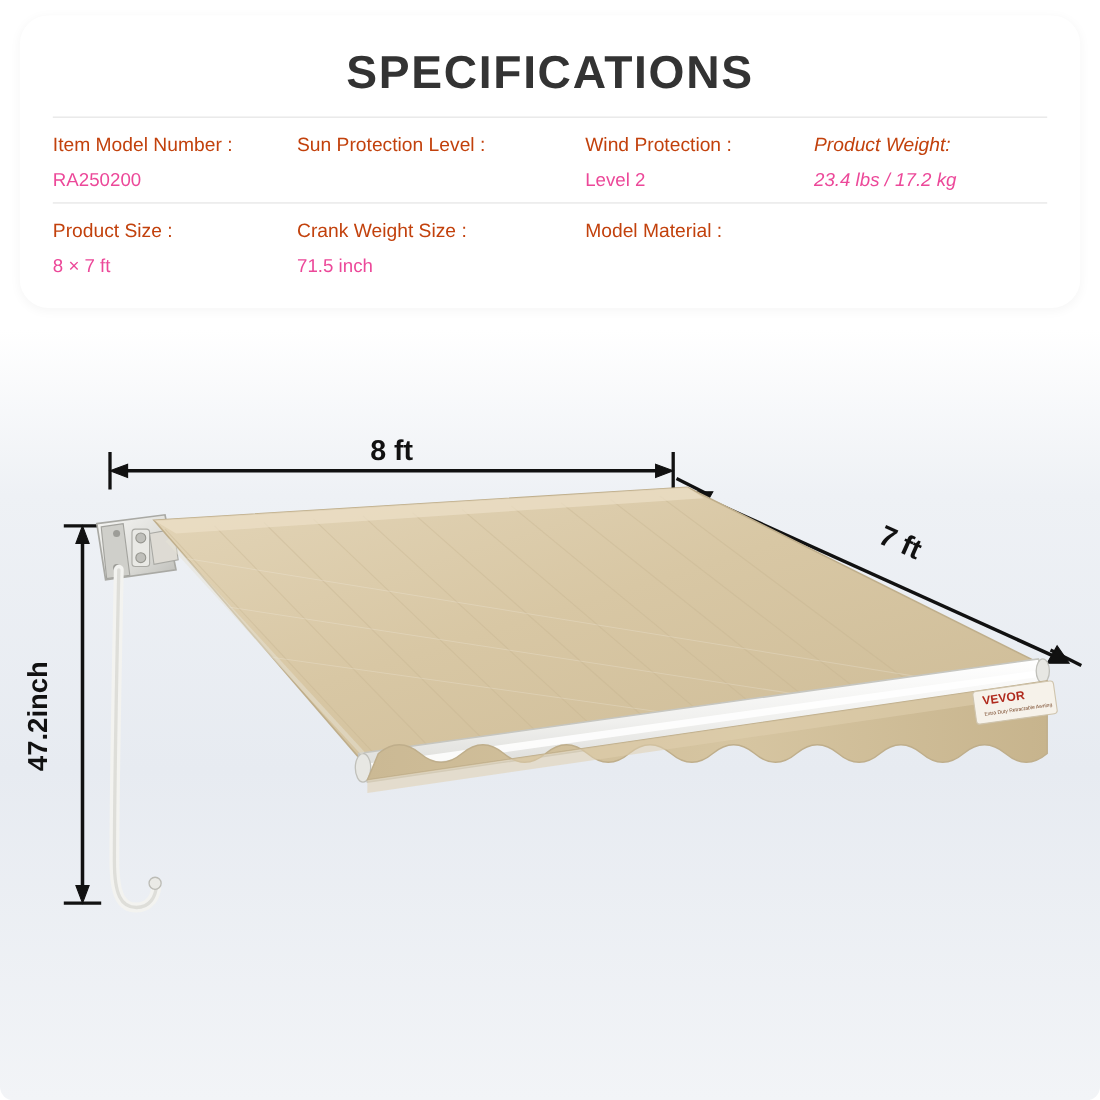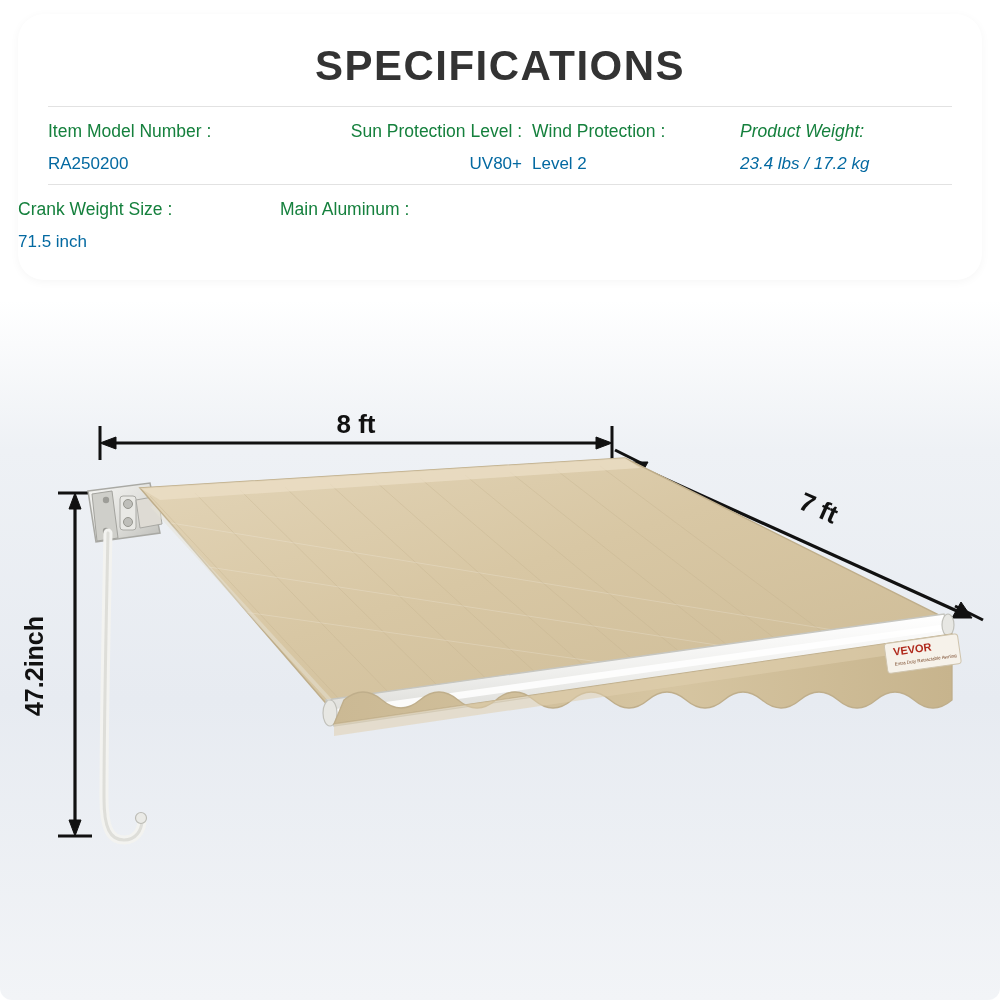--- a/index.html
+++ b/index.html
@@ -51,42 +51,42 @@
     display: flex;
     padding: 14px 0 10px 0;
     box-sizing: border-box;
   }
   .spec-cell {
     padding: 0 10px 0 0;
     box-sizing: border-box;
   }
   .spec-label {
     font-size: 17.5px;
-    color: #15803d;
+    color: #c2410c;
     margin-bottom: 12px;
     white-space: nowrap;
   }
   .spec-value {
     font-size: 17px;
-    color: #0369a1;
+    color: #ec4899;
     white-space: nowrap;
   }
   .row1 .c1 { width: 252px; padding-left: 30px; }
-  .row1 .c2 { width: 262px; text-align: right; }
+  .row1 .c2 { width: 262px; }
   .row1 .c3 { width: 208px; }
   .row1 .c4 { width: 230px; font-style: italic; }
   .row2 .c1 { width: 252px; padding-left: 30px; }
   .row2 .c2 { width: 262px; }
   .row2 .c3 { width: 430px; }
 
   
   .illus {
     position: absolute;
     left: 0;
-    top: 328px;
+    top: 313px;
     width: 1000px;
     height: 670px;
   }
   .illus svg { display: block; }
 </style>
 </head>
 <body>
 
 <div class="page">
 
@@ -94,41 +94,44 @@
     <div class="spec-title">SPECIFICATIONS</div>
     <div class="divider"></div>
 
     <div class="spec-row row1">
       <div class="spec-cell c1">
         <div class="spec-label">Item Model Number :</div>
         <div class="spec-value">RA250200</div>
       </div>
       <div class="spec-cell c2">
         <div class="spec-label">Sun Protection Level :</div>
-        <div class="spec-value">UV80+</div>
       </div>
       <div class="spec-cell c3">
         <div class="spec-label">Wind Protection :</div>
         <div class="spec-value">Level 2</div>
       </div>
       <div class="spec-cell c4">
         <div class="spec-label">Product Weight:</div>
         <div class="spec-value">23.4 lbs / 17.2 kg</div>
       </div>
     </div>
 
     <div class="divider"></div>
 
     <div class="spec-row row2">
+      <div class="spec-cell c1">
+        <div class="spec-label">Product Size :</div>
+        <div class="spec-value">8 × 7 ft</div>
+      </div>
       <div class="spec-cell c2">
         <div class="spec-label">Crank Weight Size :</div>
         <div class="spec-value">71.5 inch</div>
       </div>
       <div class="spec-cell c3">
-        <div class="spec-label">Main Aluminum :</div>
+        <div class="spec-label">Model Material :</div>
       </div>
     </div>
   </div>
 
   <div class="illus">
     <svg width="1000" height="670" viewBox="0 0 1000 670" xmlns="http://www.w3.org/2000/svg">
       <defs>
         <linearGradient id="fabricTop" x1="0" y1="0" x2="1" y2="1">
           <stop offset="0%" stop-color="#e3d5b8"></stop>
           <stop offset="45%" stop-color="#d8c7a4"></stop>

